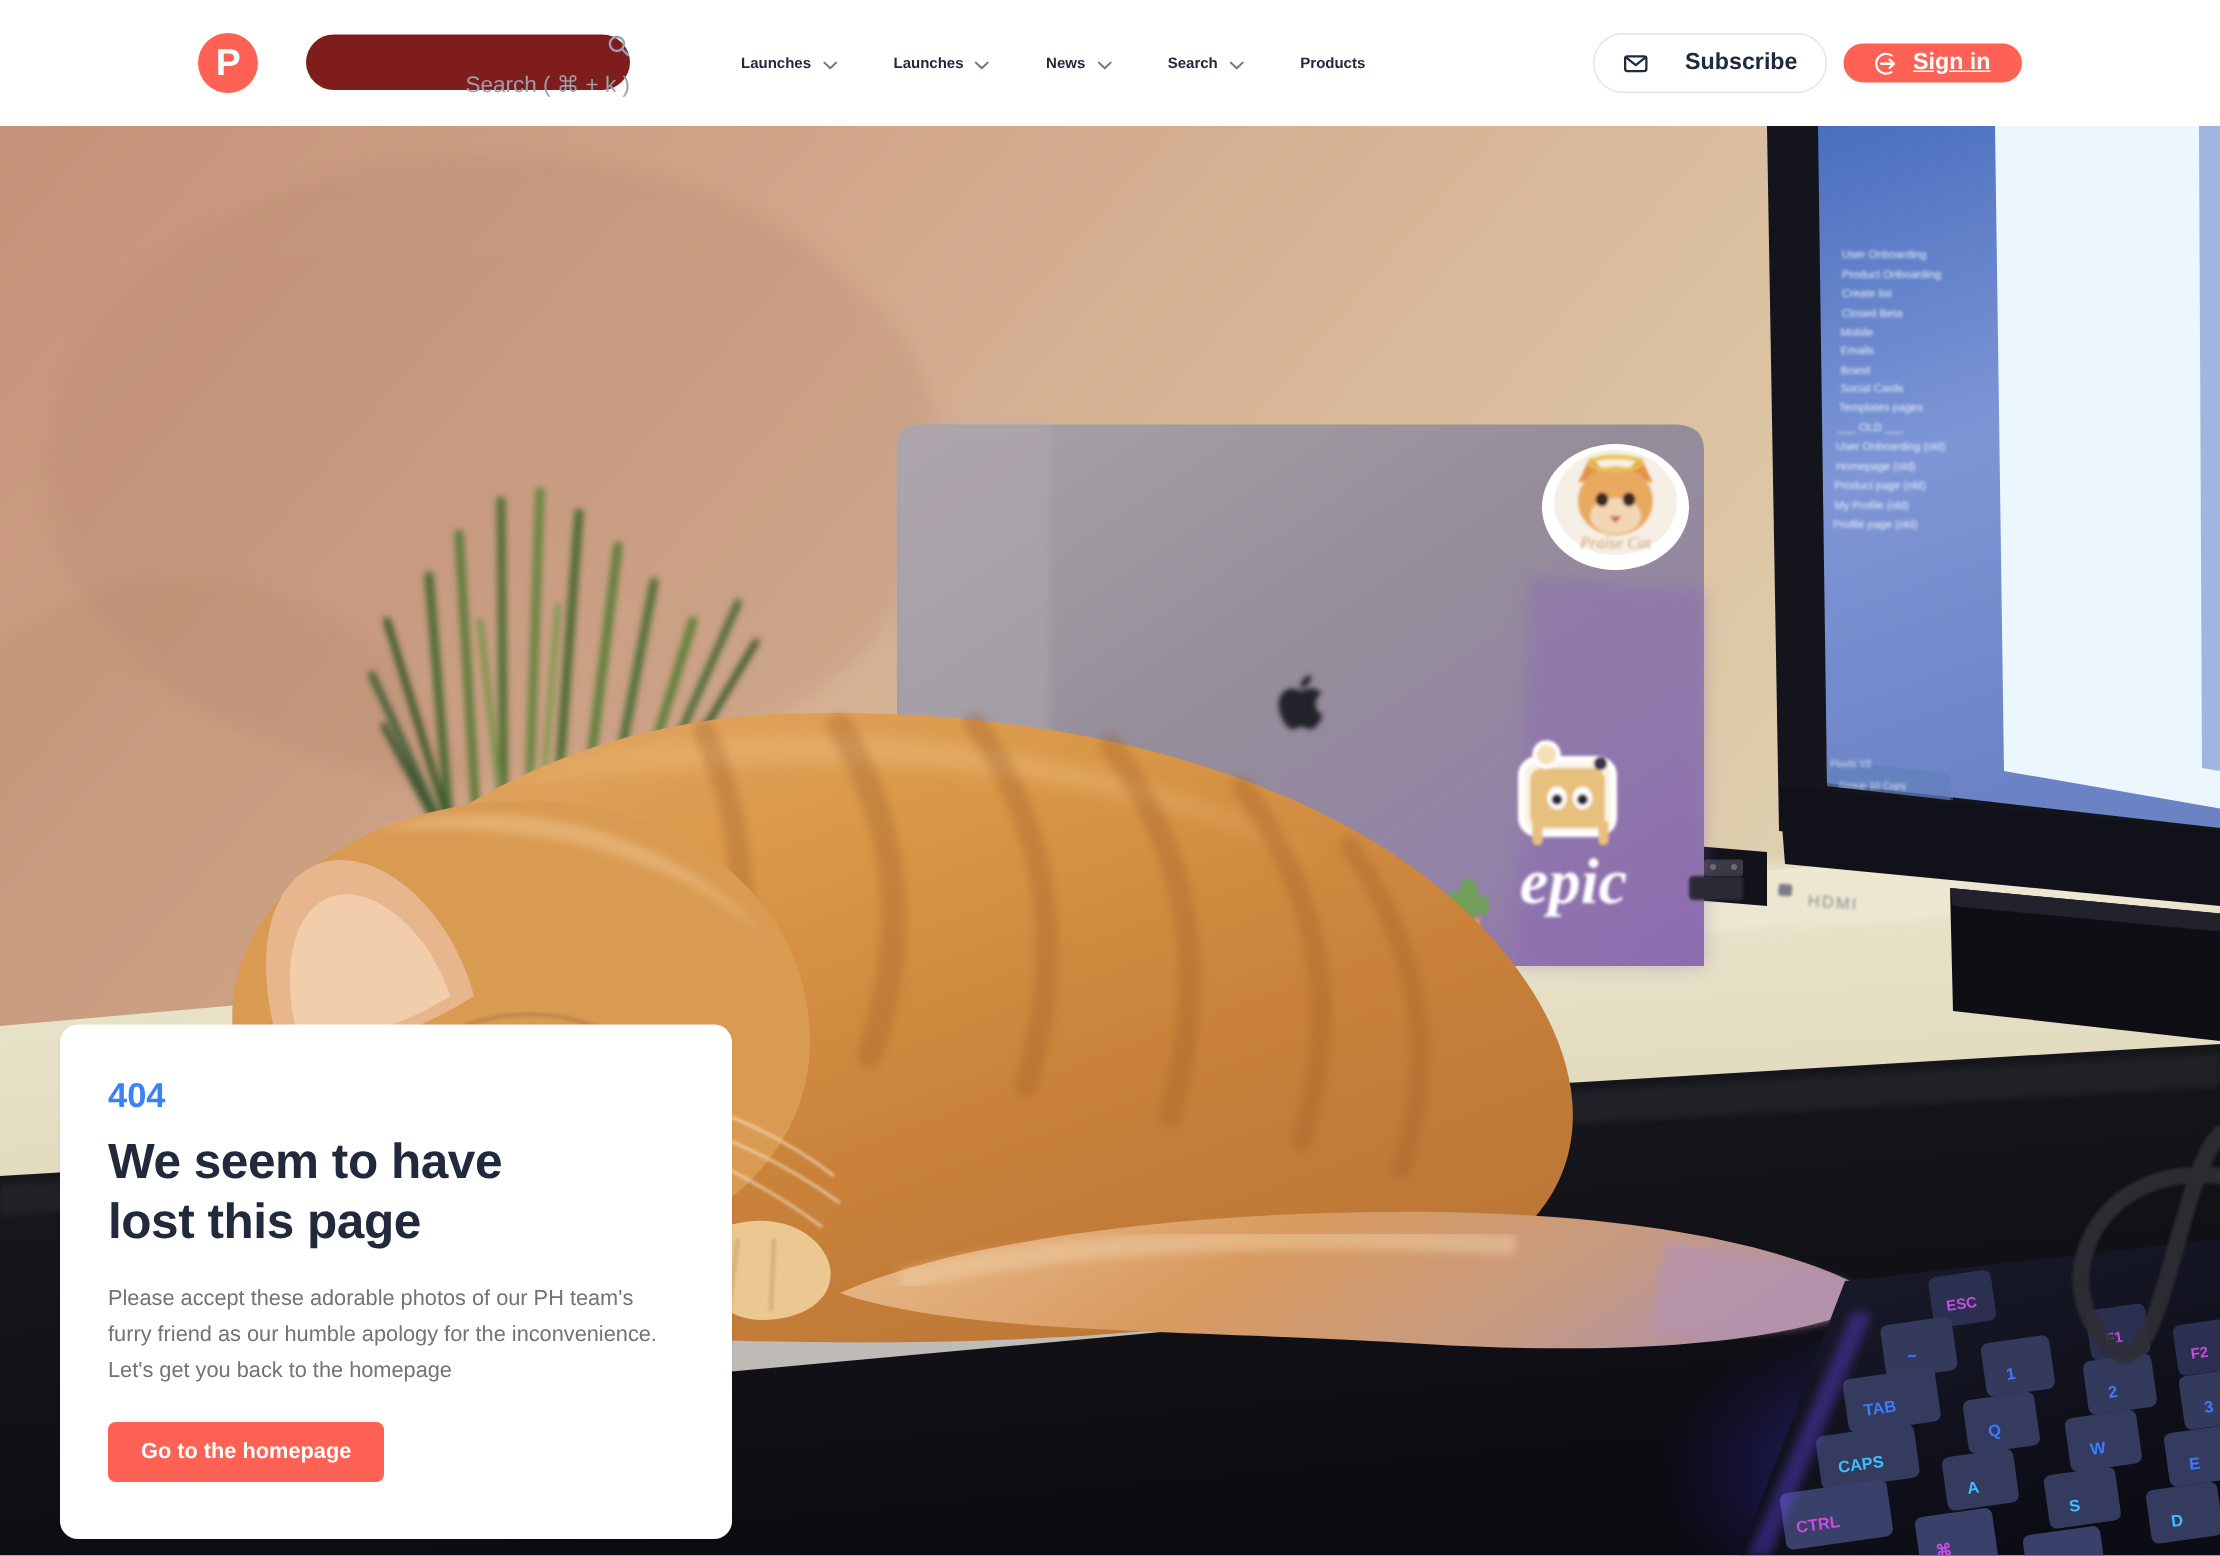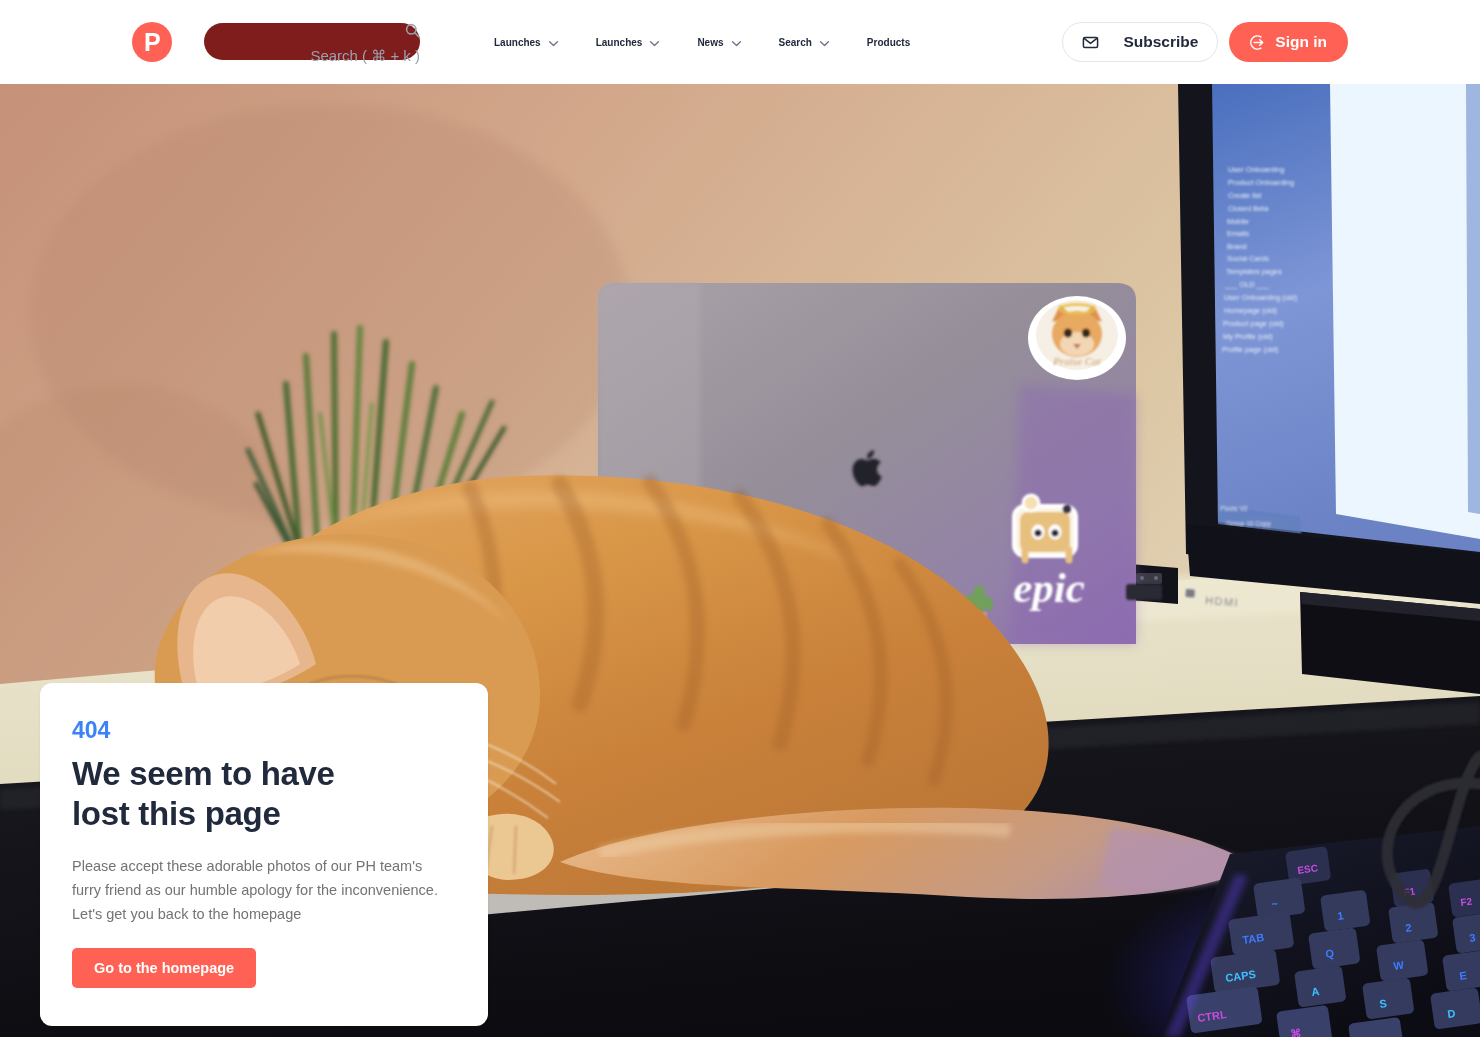--- a/index.html
+++ b/index.html
@@ -91,33 +91,34 @@
     display: flex;
     align-items: center;
     gap: 24px;
     font-size: 15.5px;
     font-weight: bold;
     color: #21293C;
     cursor: pointer;
     white-space: nowrap;
   }
   .btn-signin {
-    height: 40px;
+    height: 26px;
     padding: 0 21px;
     border-radius: 20px;
     border: none;
     background: #FF6154;
     display: flex;
     align-items: center;
     gap: 8px;
     font-size: 15.5px;
     font-weight: bold;
     color: #ffffff;
     cursor: pointer;
     white-space: nowrap;
+    text-decoration: underline;
   }
   .btn-ic { width: 17px; height: 17px; display:block; flex:0 0 auto; }
 
   
   .hero {
     position: absolute;
     top: 84px; left: 0;
     width: 1480px;
     height: 953px;
     overflow: hidden;

